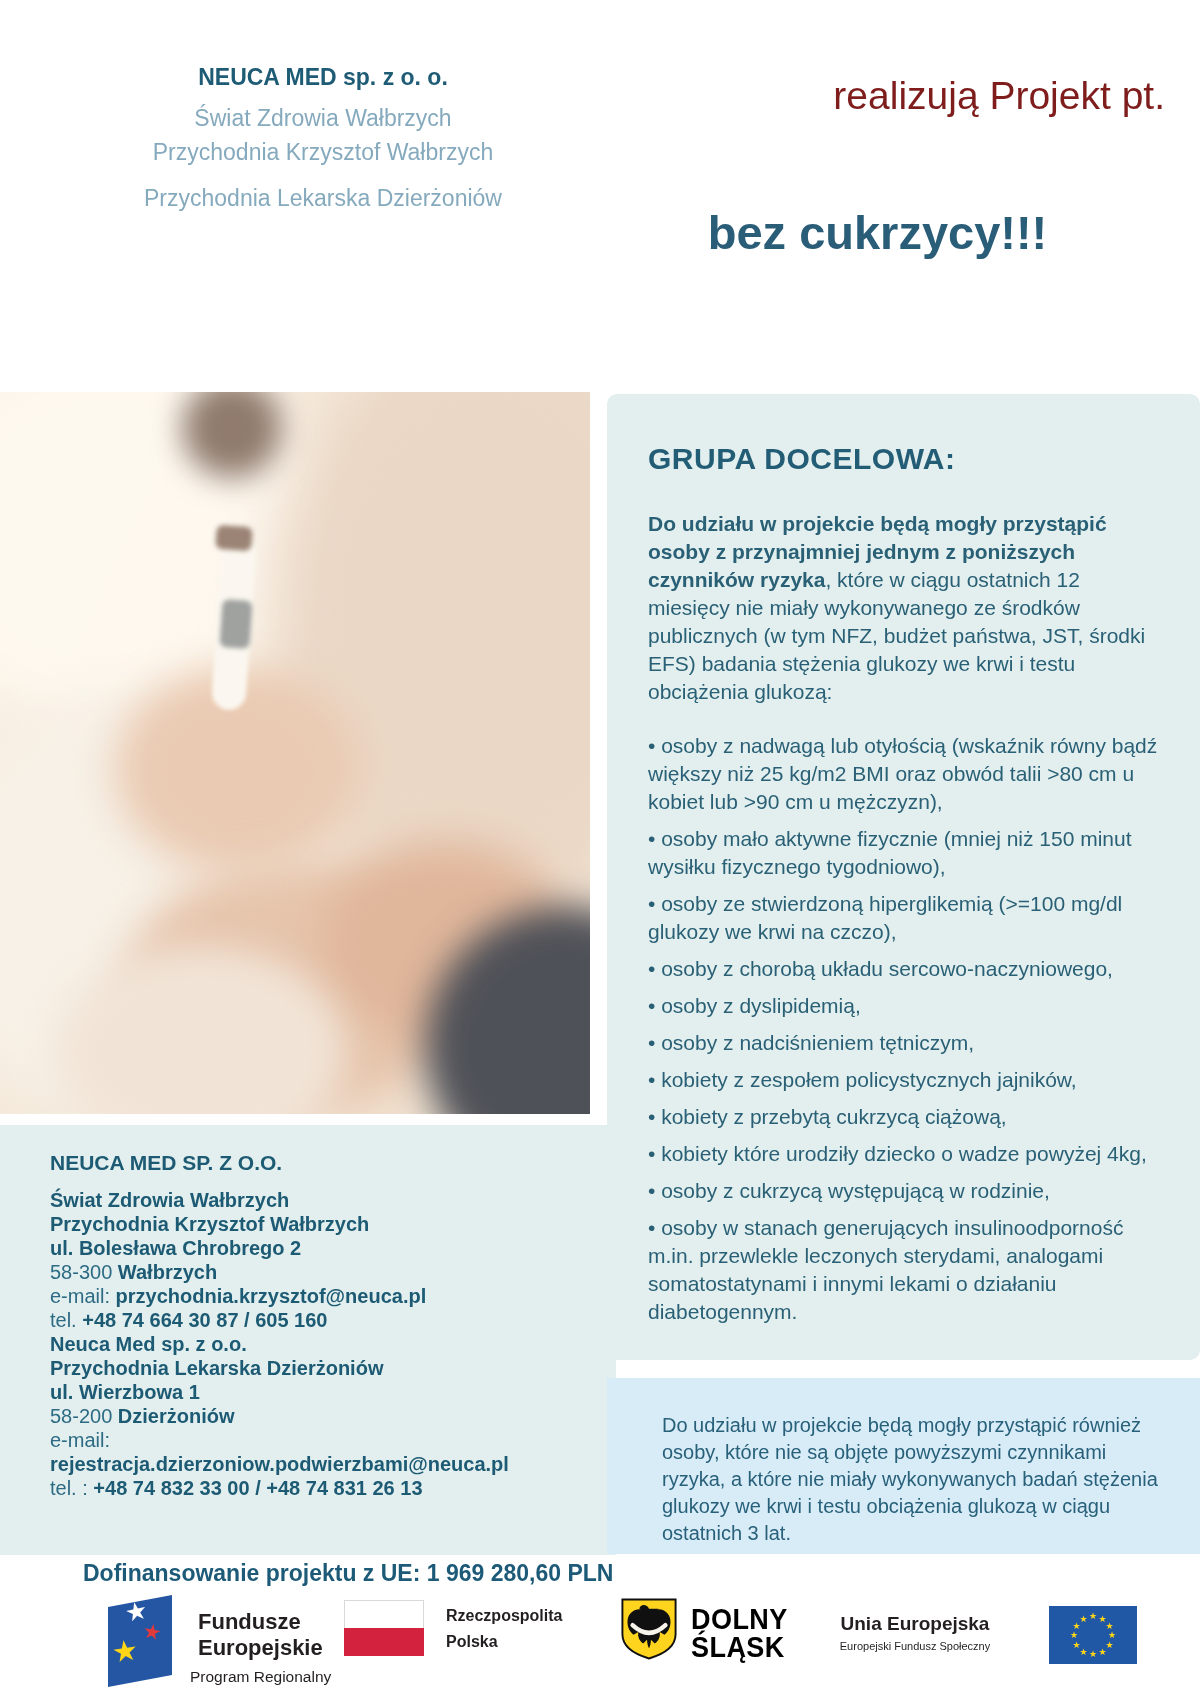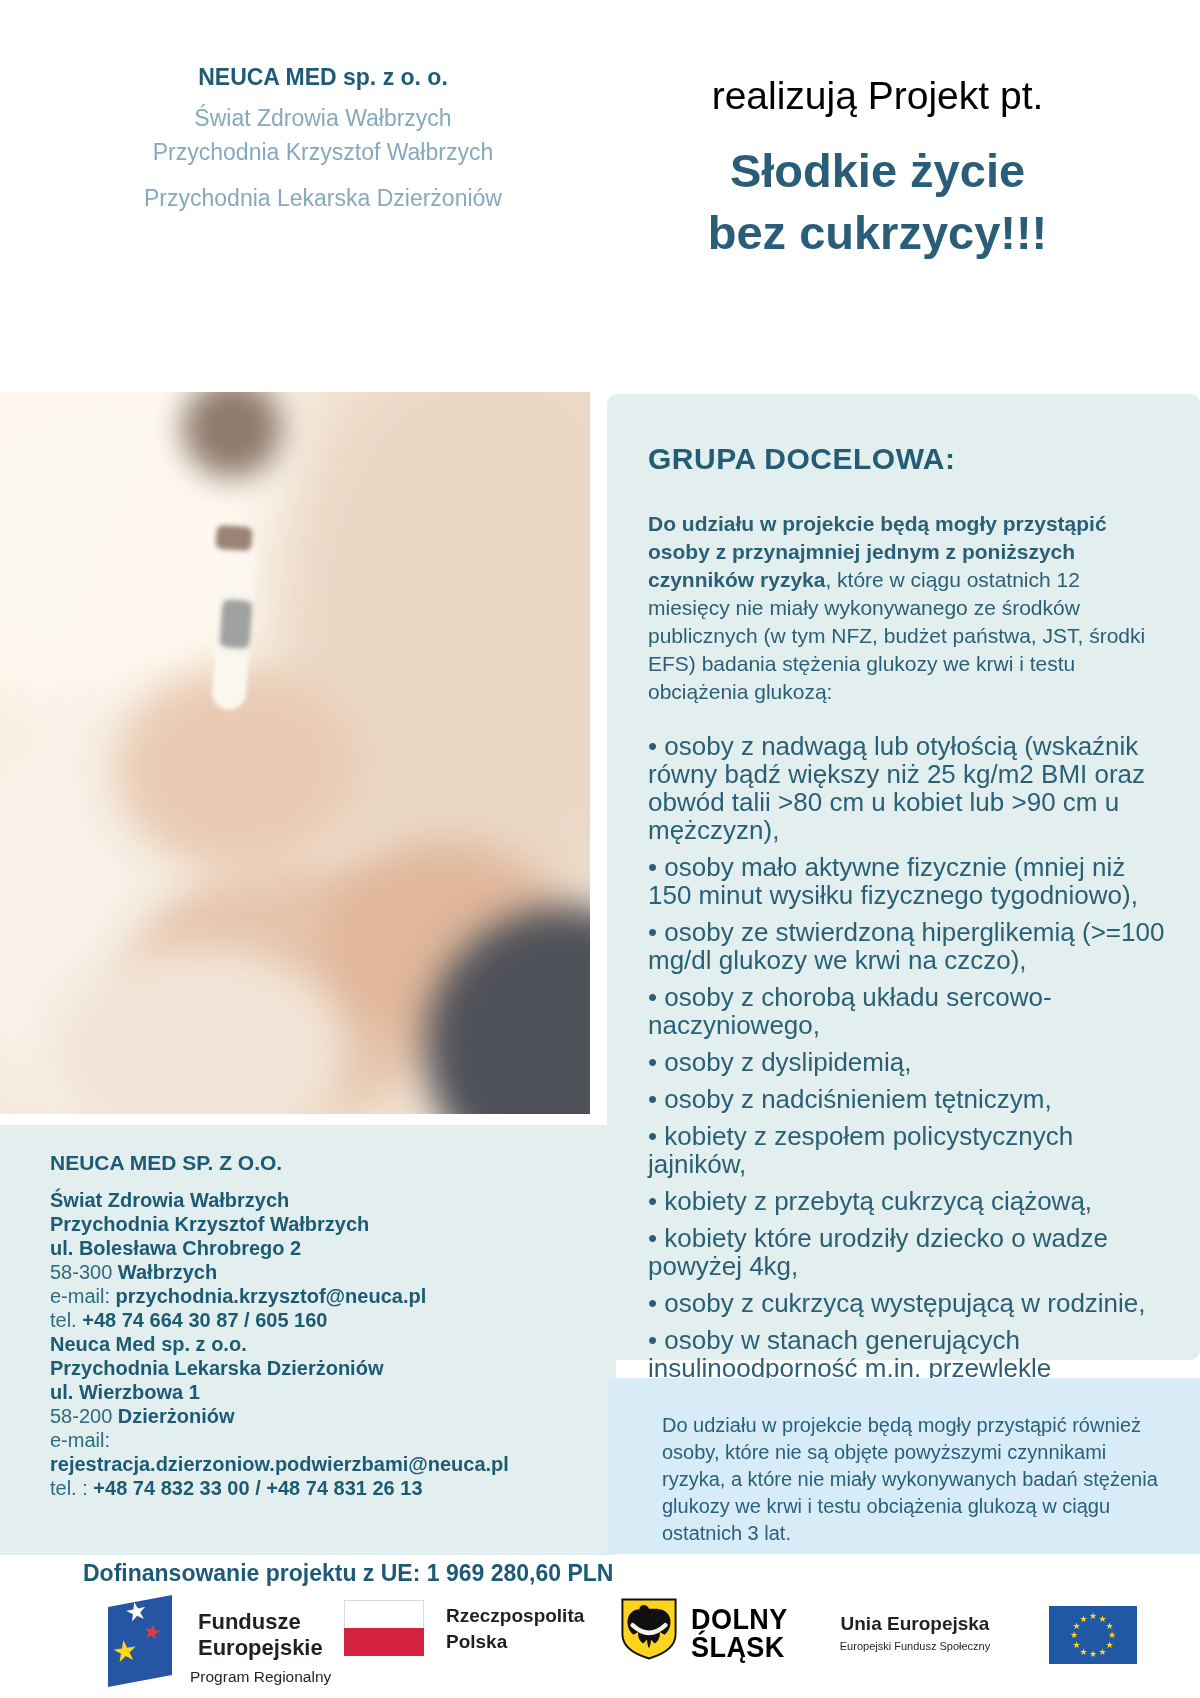--- a/index.html
+++ b/index.html
@@ -6,21 +6,21 @@
   .page{position:relative;width:1200px;height:1698px;background:#ffffff;overflow:hidden;
         font-family:Liberation Sans, sans-serif;color:#235c75;}
 
   
   .hdr-left{position:absolute;left:88px;top:64px;width:470px;text-align:center;}
   .hdr-left .company{font-size:23px;font-weight:bold;color:#1e5b75;margin-bottom:10px;}
   .hdr-left .line{font-size:23px;color:#85a9bd;line-height:34px;}
   .hdr-left .line.gap{margin-top:12px;}
 
   .hdr-right{position:absolute;left:590px;top:74px;width:575px;text-align:center;}
-  .hdr-right .intro{font-size:39px;color:#000000;font-weight:400;}
+  .hdr-right .intro{font-size:39px;color:#7f1d1d;font-weight:400;text-align:right;}
   .hdr-right .title{margin-top:22px;font-size:47px;font-weight:bold;color:#2a5d78;line-height:62px;}
 
   
   .photo{position:absolute;left:0;top:392px;width:590px;height:722px;overflow:hidden;
          background:linear-gradient(115deg,#faf3ea,#f2e5d6 55%,#eedfd0);}
   .blob{position:absolute;border-radius:50%;}
   .b1{left:-90px;top:-50px;width:430px;height:390px;background:rgba(255,253,247,.95);filter:blur(26px);}
   .b2{left:270px;top:-70px;width:440px;height:580px;background:#e8d5c5;filter:blur(30px);}
   .b3{left:182px;top:-14px;width:100px;height:100px;background:#7c675c;filter:blur(15px);}
   .b4{left:-70px;top:300px;width:390px;height:430px;background:#f7f3ec;filter:blur(26px);}
@@ -37,21 +37,21 @@
        border-radius:7px;transform:rotate(4deg);filter:blur(2.5px);}
   .photo::after{content:"";position:absolute;left:0;top:0;right:0;bottom:0;
        background:rgba(246,228,207,0.16);}
 
   
   .panel{position:absolute;left:607px;top:394px;width:593px;height:966px;background:#e2efee;
          box-sizing:border-box;padding:48px 34px 0 41px;color:#2a6076;border-radius:10px;}
   .panel h2{margin:0 0 34px 0;font-size:30px;letter-spacing:0.5px;font-weight:bold;color:#235c75;}
   .panel .intro-p{margin:0 0 26px 0;font-size:21px;line-height:28px;}
   .panel .intro-p .b{font-weight:bold;}
-  .panel ul{margin:0;padding:0;list-style:none;font-size:26px;line-height:28px;}
+  .panel ul{margin:0;padding:0;list-style:none;font-size:21px;line-height:28px;}
   .panel li{margin-bottom:9px;}
   .panel li::before{content:"• ";}
 
   
   .contact{position:absolute;left:0;top:1125px;width:616px;height:430px;background:#e2efee;
            box-sizing:border-box;padding:26px 18px 0 50px;font-size:20px;line-height:24px;color:#1d5a74;}
   .contact p{margin:0;}
   .contact .b{font-weight:bold;}
   .contact .lab{font-weight:400;color:#2d6b84;}
   .contact .company{font-size:21px;font-weight:bold;margin-bottom:13px;}
@@ -75,21 +75,21 @@
   .star-r{color:#e03a3c;font-size:21px;left:35px;top:26px;transform:rotate(10deg);}
   .star-y{color:#ffd617;font-size:29px;left:4px;top:42px;transform:rotate(-8deg);}
   .fe-text{margin-left:18px;padding-top:14px;}
   .fe-name{font-size:22px;font-weight:bold;line-height:26px;margin-left:8px;}
   .fe-sub{font-size:15.5px;margin-top:7px;}
 
   .logo-rp{left:344px;top:1600px;}
   .rp-flag{width:80px;height:56px;}
   .rp-top{box-sizing:border-box;height:28px;background:#ffffff;border:1px solid #d9d9d9;border-bottom:none;}
   .rp-bot{height:28px;background:#d2223e;}
-  .rp-text{margin-left:22px;padding-top:3px;font-size:19px;font-weight:bold;line-height:26px;}
+  .rp-text{margin-left:22px;padding-top:3px;font-size:16px;font-weight:bold;line-height:26px;}
 
   .logo-ds{left:620px;top:1597px;align-items:flex-end;}
   .ds-text{margin-left:13px;font-size:30px;font-weight:bold;line-height:28px;letter-spacing:0.5px;
            transform:scaleX(0.9);transform-origin:left center;color:#000000;}
 
   .logo-ue{left:795px;top:1606px;}
   .ue-text{width:240px;text-align:center;padding-top:6px;}
   .ue-name{font-size:19px;font-weight:bold;line-height:24px;}
   .ue-sub{font-size:11px;margin-top:4px;}
   .ue-flag{position:relative;margin-left:14px;width:88px;height:58px;background:#2158a5;}
@@ -103,21 +103,21 @@
   <div class="hdr-left">
     <div class="company">NEUCA MED sp. z o. o.</div>
     <div class="line">Świat Zdrowia Wałbrzych</div>
     <div class="line">Przychodnia Krzysztof Wałbrzych</div>
     <div class="line gap">Przychodnia Lekarska Dzierżoniów</div>
   </div>
 
   <div class="hdr-right">
     <div class="intro">realizują Projekt pt.</div>
     <div class="title">
-      <span>Słodkie życie</span><br>
+      <br>
       <span>bez cukrzycy!!!</span>
     </div>
   </div>
 
   <div class="photo">
     <div class="blob b1"></div>
     <div class="blob b2"></div>
     <div class="blob b3"></div>
     <div class="blob b4"></div>
     <div class="blob b5"></div>

